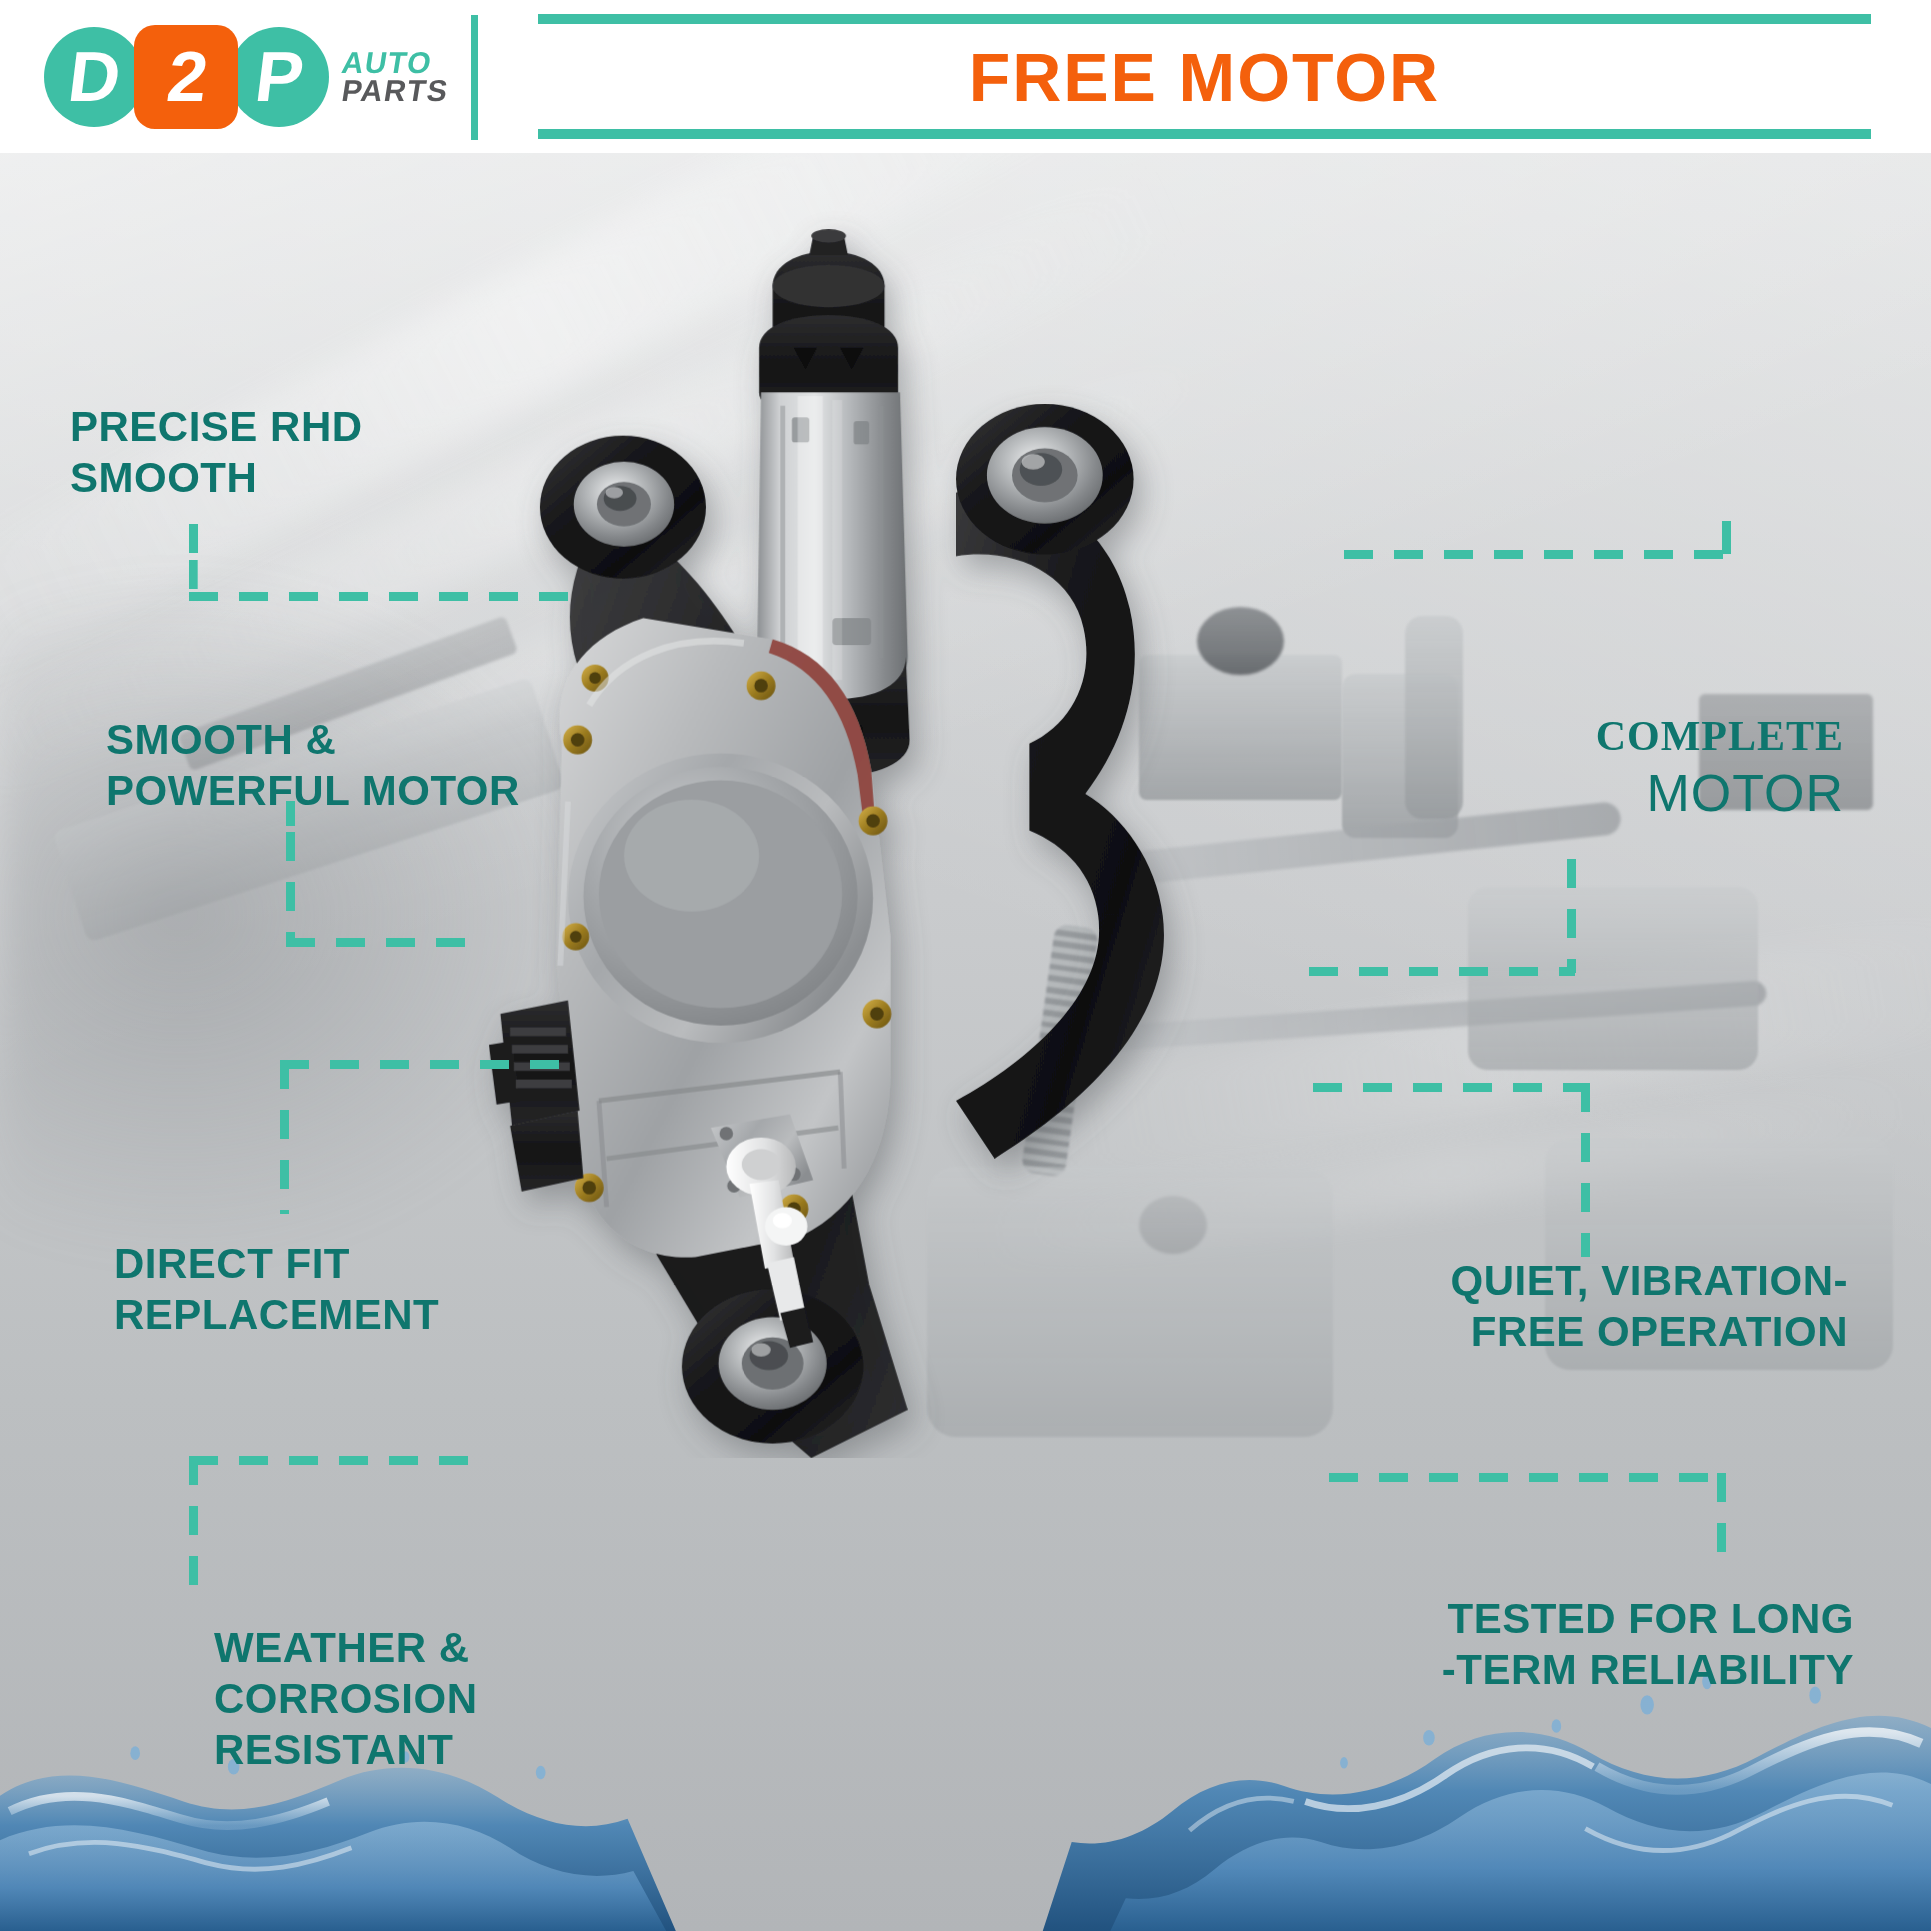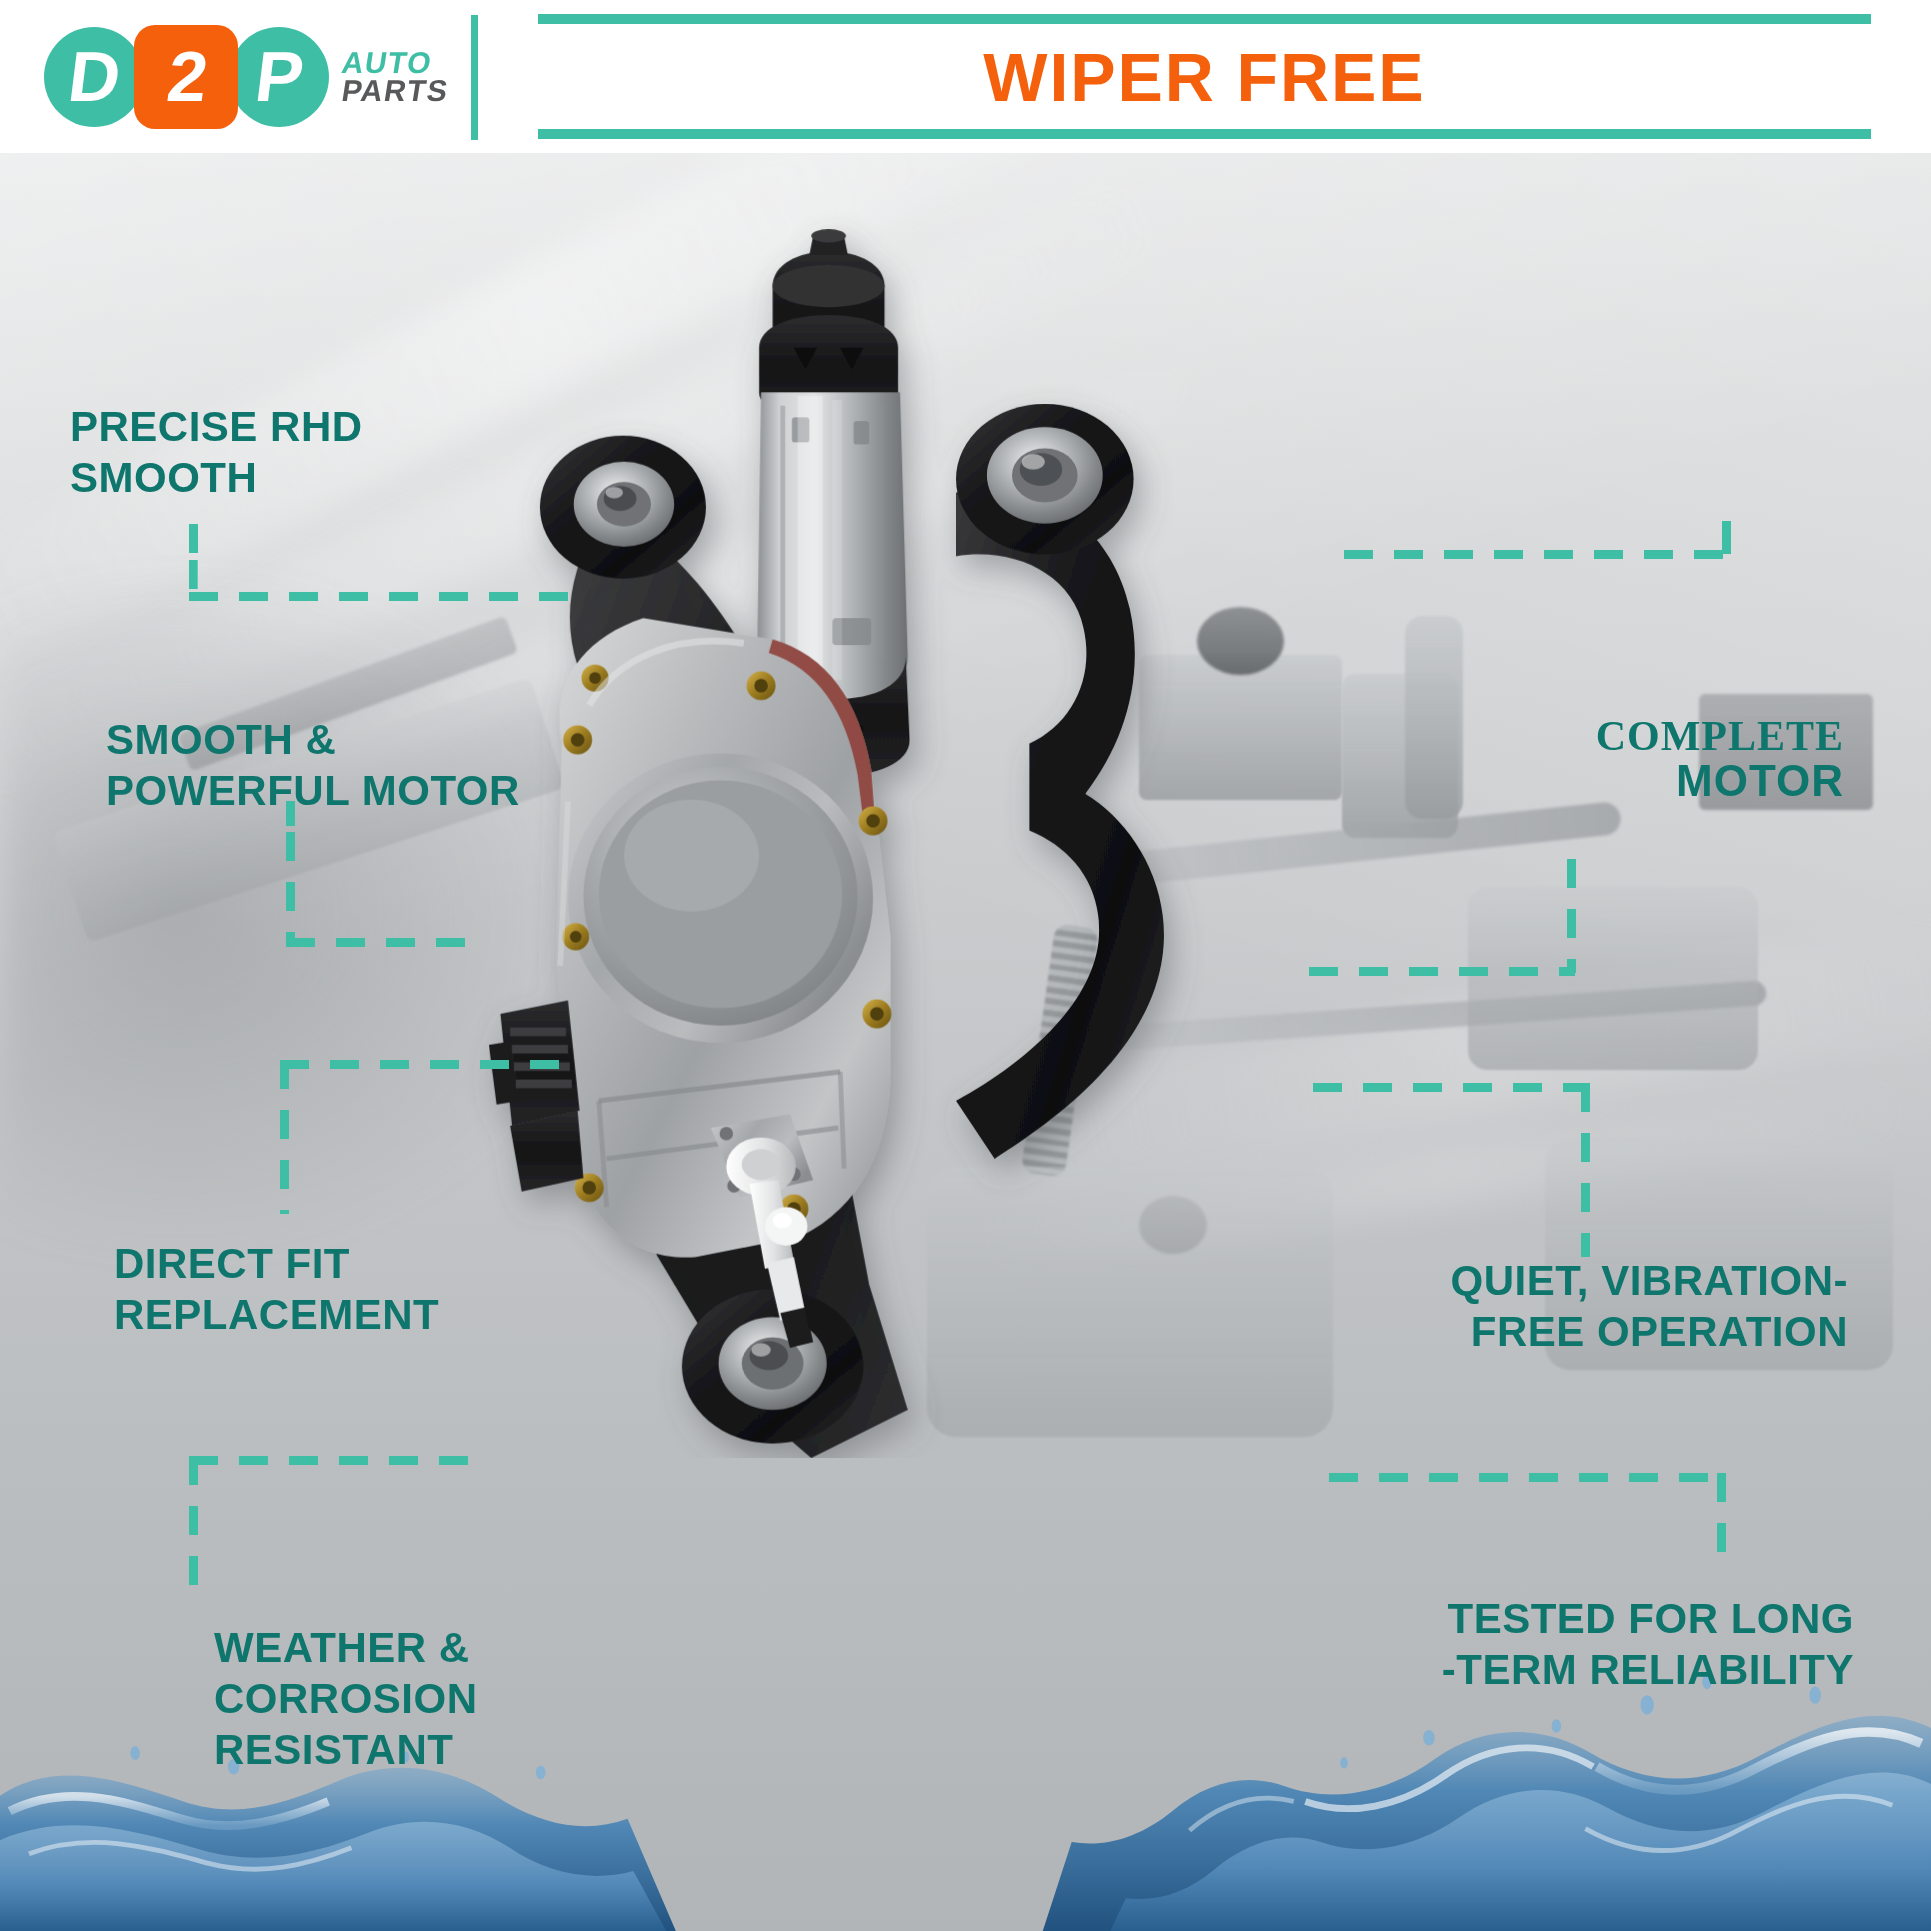--- a/index.html
+++ b/index.html
@@ -208,24 +208,25 @@
   .callout-complete .c-top {
     display: block;
     font-size: 42px;
     font-weight: 700;
     letter-spacing: 1px;
     line-height: 1.05;
     font-family: Liberation Serif, serif;
   }
   .callout-complete .c-big {
     display: block;
-    font-size: 44px;
-    font-weight: 700;
+    font-size: 52px;
+    font-weight: 400;
     letter-spacing: 1px;
     line-height: 1.05;
+    margin-top: 8px;
   }
 
   
   .conn { position: absolute; z-index: 28; }
   .dash-h {
     position: absolute;
     height: 8.7px;
     background-image: linear-gradient(to right, #3ebfa5 0 58%, rgba(0,0,0,0) 58% 100%);
     background-size: 50px 8.7px;
     background-repeat: repeat-x;
@@ -621,19 +622,19 @@
           <div class="logo-word-auto">AUTO</div>
           <div class="logo-word-parts">PARTS</div>
         </div>
       </div>
     </div>
 
     <div id="header-divider"></div>
 
     <div id="title-zone">
       <div class="title-rule"></div>
-      <h1 id="page-title">WIPER FREE</h1>
+      <h1 id="page-title">FREE MOTOR</h1>
       <div class="title-rule"></div>
     </div>
   </div>
 
 </div>
 
 
 </body></html>

